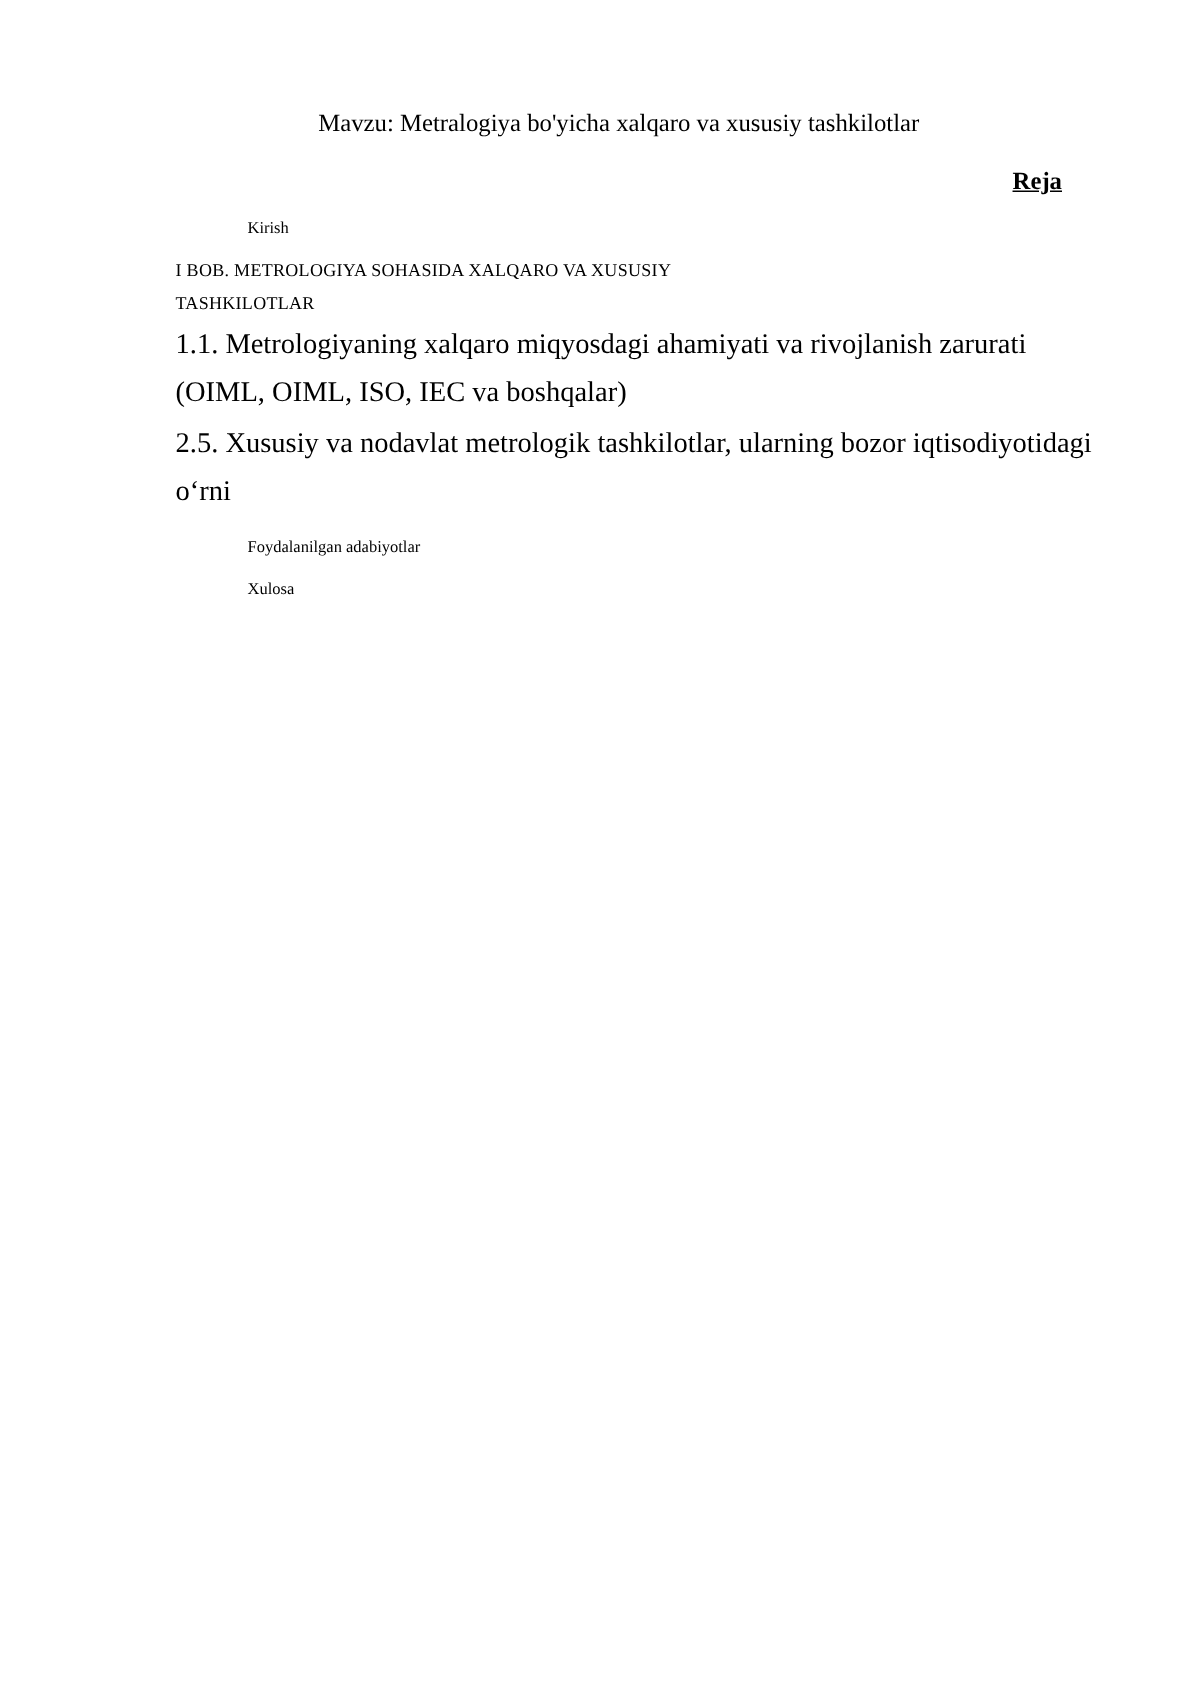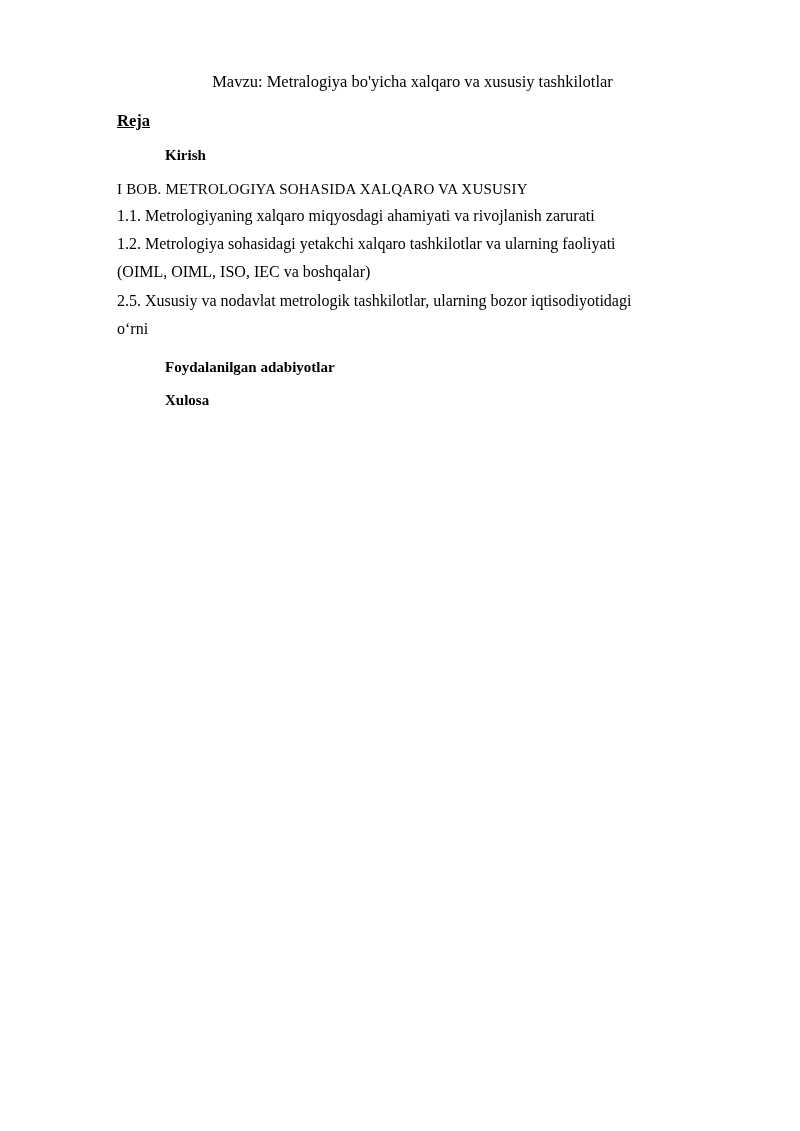--- a/index.html
+++ b/index.html
@@ -26,67 +26,67 @@
     padding: 70px 72px 37px 115px;
   }
   .doc-title {
     text-align: center;
     font-size: 16.5px;
     line-height: 1.42;
     margin: 0 0 10px 0;
     padding-right: 22px;
   }
   .reja-heading {
-    text-align: left;
+    text-align: right;
     font-size: 16.5px;
     font-weight: bold;
     line-height: 1.42;
     margin: 16px 0 12px 0;
     padding-right: 22px;
     text-decoration: underline;
   }
   .indent-bold {
-    font-size: 15px;
-    font-weight: bold;
+    font-size: 11px;
+    font-weight: normal;
     line-height: 1.42;
     margin: 0 0 12px 0;
     padding-left: 48px;
   }
   .chapter-heading {
-    font-size: 15px;
+    font-size: 12px;
     line-height: 1.48;
     margin: 0 0 4px 0;
     letter-spacing: 0.2px;
   }
   .toc-line {
-    font-size: 16px;
+    font-size: 19px;
     line-height: 1.48;
     margin: 0 0 4px 0;
   }
   .toc-line.cont {
     margin-bottom: 6px;
   }
   .spacer-sm { height: 10px; }
 </style>
 </head>
 <body>
 
 <div class="page">
 
   <p class="doc-title">Mavzu: Metralogiya bo'yicha xalqaro va xususiy tashkilotlar</p>
 
   <p class="reja-heading">Reja</p>
 
   <p class="indent-bold">Kirish</p>
 
   <p class="chapter-heading">I BOB. METROLOGIYA SOHASIDA XALQARO VA XUSUSIY</p>
+  <p class="chapter-heading">TASHKILOTLAR</p>
 
   <p class="toc-line">1.1. Metrologiyaning xalqaro miqyosdagi ahamiyati va rivojlanish zarurati</p>
 
-  <p class="toc-line">1.2. Metrologiya sohasidagi yetakchi xalqaro tashkilotlar va ularning faoliyati</p>
   <p class="toc-line cont">(OIML, OIML, ISO, IEC va boshqalar)</p>
 
 
   <p class="toc-line">2.5. Xususiy va nodavlat metrologik tashkilotlar, ularning bozor iqtisodiyotidagi</p>
   <p class="toc-line cont">o‘rni</p>
 
   <div class="spacer-sm"></div>
 
   <p class="indent-bold">Foydalanilgan adabiyotlar</p>
 

